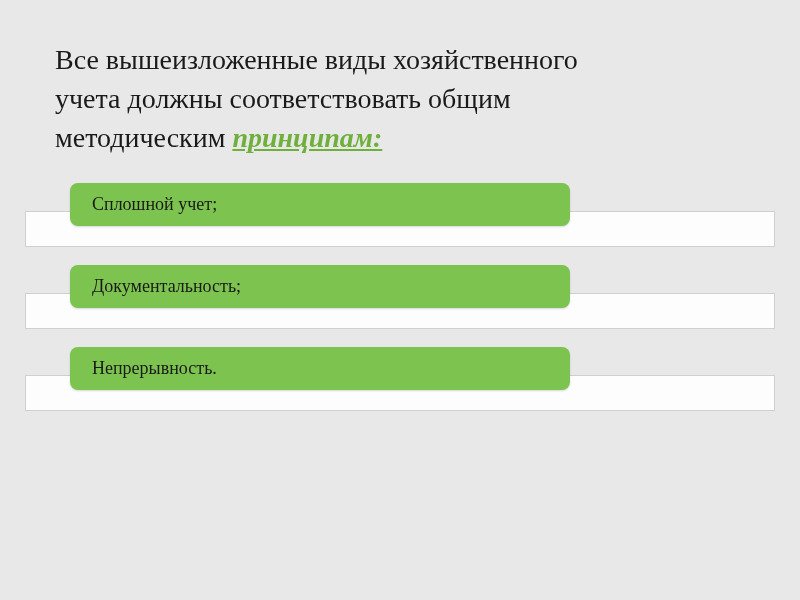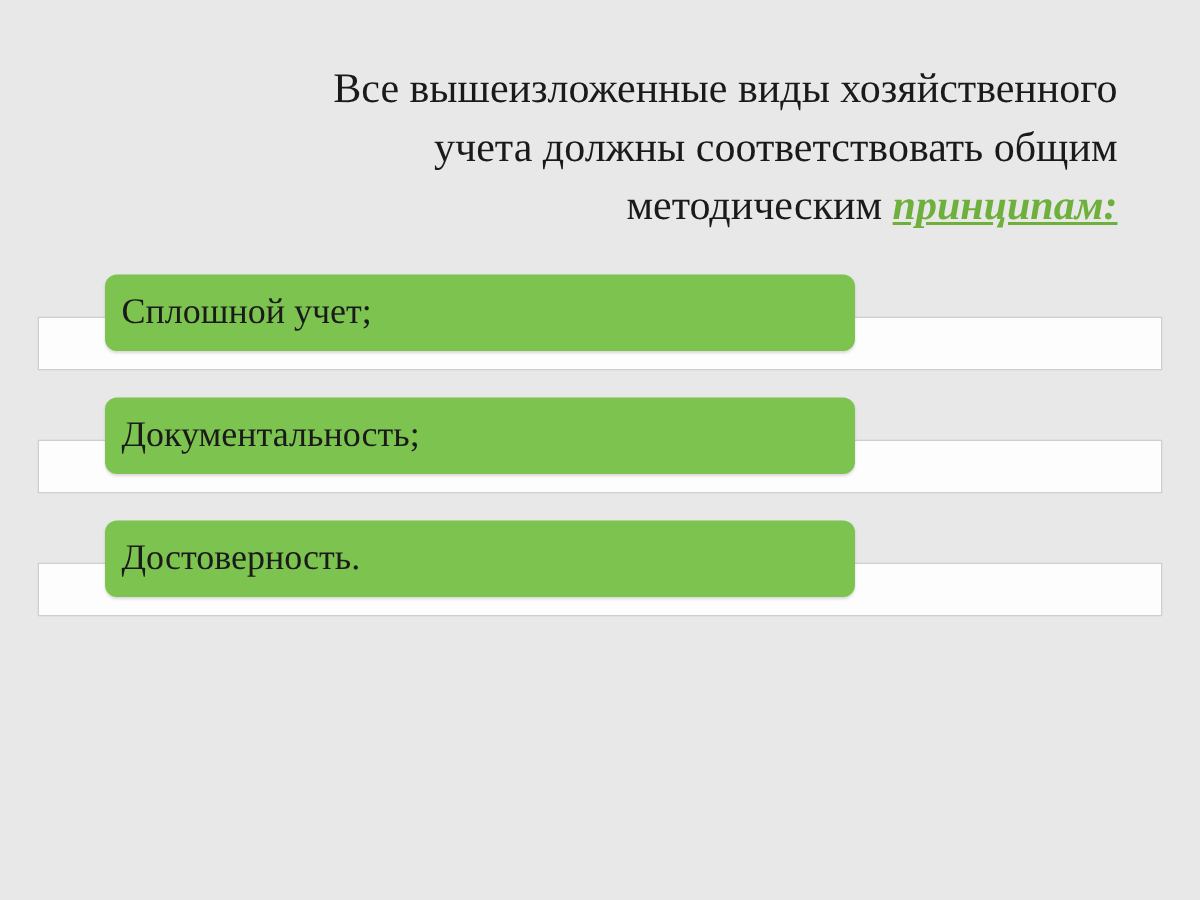--- a/index.html
+++ b/index.html
@@ -9,21 +9,21 @@
     }
     body {
       width: 800px;
       height: 600px;
       background: #e8e8e8;
       font-family: Georgia, 'Times New Roman', serif;
       padding: 40px 25px 20px 25px;
       overflow: hidden;
     }
     .heading {
-      text-align: right;
+      text-align: left;
       font-size: 28px;
       color: #1a1a1a;
       line-height: 1.4;
       margin-bottom: 25px;
       padding: 0 30px;
     }
     .heading .emphasis {
       font-style: italic;
       text-decoration: underline;
       color: #6fb03c;
@@ -47,22 +47,22 @@
       background: #fdfdfd;
       border: 1px solid #cfcfcf;
     }
     .item-chip {
       position: absolute;
       left: 45px;
       top: 0;
       width: 500px;
       background: #7cc44f;
       border-radius: 8px;
-      padding: 10px 11px;
-      font-size: 24px;
+      padding: 10px 22px;
+      font-size: 18px;
       color: #1a1a1a;
       line-height: 1.3;
       box-shadow: 0 1px 2px rgba(0,0,0,0.15);
     }
   </style>
 </head>
 <body>
 
 <div class="heading">
   <span>Все вышеизложенные виды хозяйственного</span><br>
@@ -79,16 +79,16 @@
   </div>
   <div class="item-row">
     <div class="item-backdrop"></div>
     <div class="item-chip">
       <span>Документальность;</span>
     </div>
   </div>
   <div class="item-row">
     <div class="item-backdrop"></div>
     <div class="item-chip">
-      <span>Достоверность.</span>
+      <span>Непрерывность.</span>
     </div>
   </div>
 </div>
 
 </body></html>

